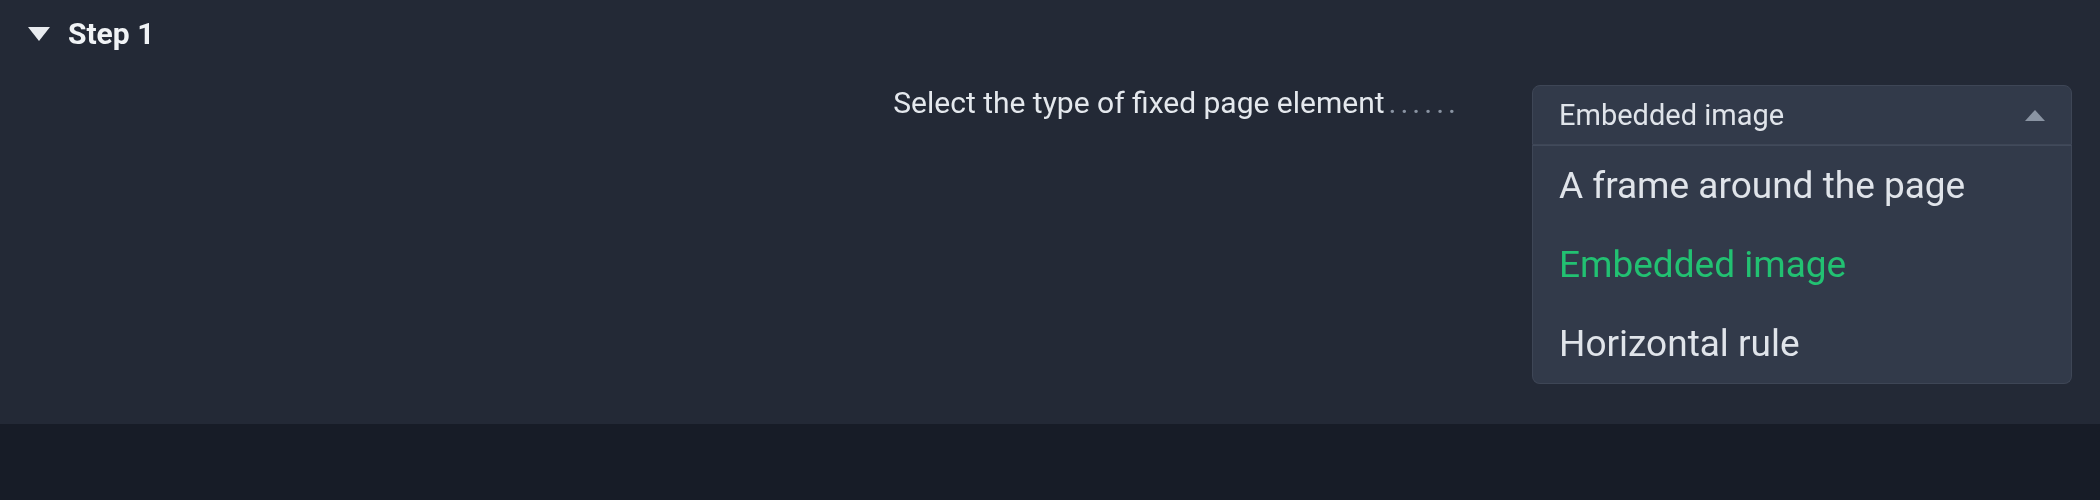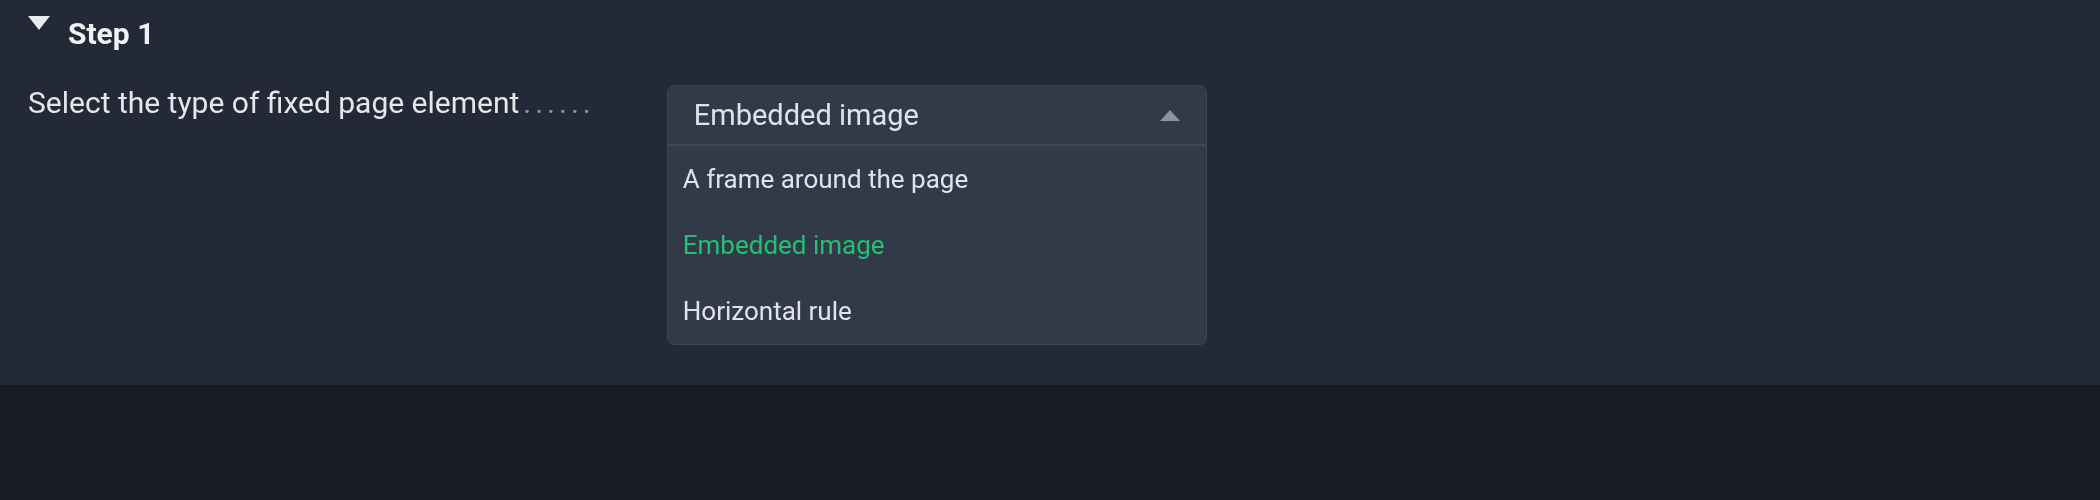--- a/index.html
+++ b/index.html
@@ -14,20 +14,21 @@
       height: 500px;
       color: #e8ebef;
       overflow: hidden;
     }
     .step-container {
       background-color: #232936;
       width: 100%;
     }
     .step-header {
       display: flex;
+      align-items: center;
       padding: 16px 28px;
       gap: 18px;
     }
     .disclosure-triangle {
       width: 0;
       height: 0;
       border-left: 11px solid transparent;
       border-right: 11px solid transparent;
       border-top: 14px solid #e8ebef;
     }
@@ -36,20 +37,21 @@
       font-weight: 700;
       color: #f0f3f6;
     }
     .step-body {
       padding: 18px 28px 40px 28px;
     }
     .field-row {
       display: flex;
       align-items: flex-start;
       gap: 40px;
+      justify-content: flex-end;
     }
     .field-label {
       font-size: 30px;
       font-weight: 400;
       color: #e4e8ed;
       white-space: nowrap;
       padding-top: 6px;
     }
     .dots {
       letter-spacing: 4px;
@@ -83,22 +85,22 @@
       border-bottom: 11px solid #8a94a3;
     }
     .dropdown-list {
       background-color: #323a4a;
       border: 1px solid #3e4656;
       border-top: 1px solid #414a5b;
       border-radius: 0 0 8px 8px;
       width: 540px;
     }
     .dropdown-option {
-      padding: 18px 15px;
-      font-size: 26px;
+      padding: 18px 26px;
+      font-size: 37px;
       color: #e0e4ea;
       cursor: pointer;
     }
     .dropdown-option.active {
       color: #22c172;
     }
   </style>
 </head>
 <body>
 

